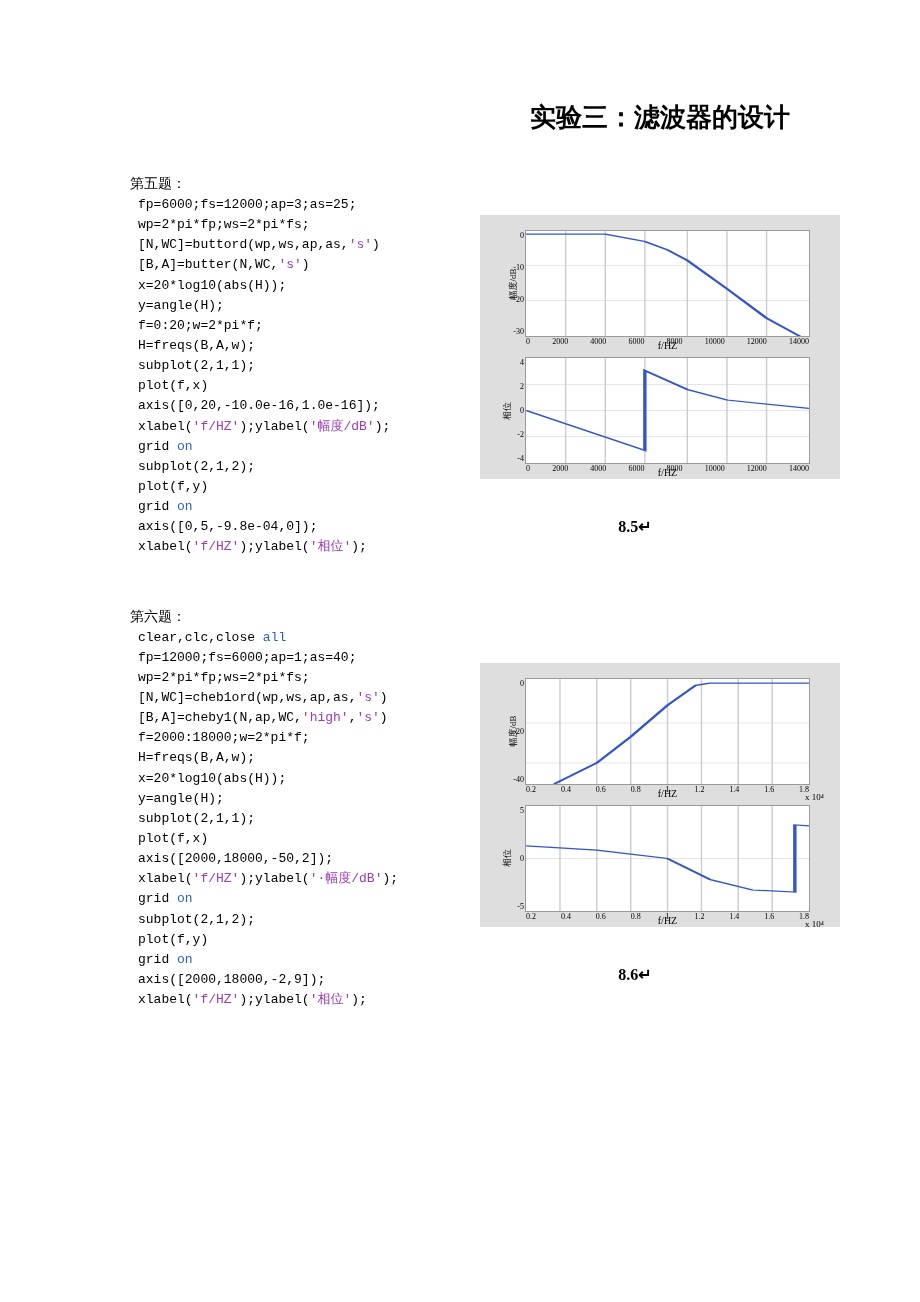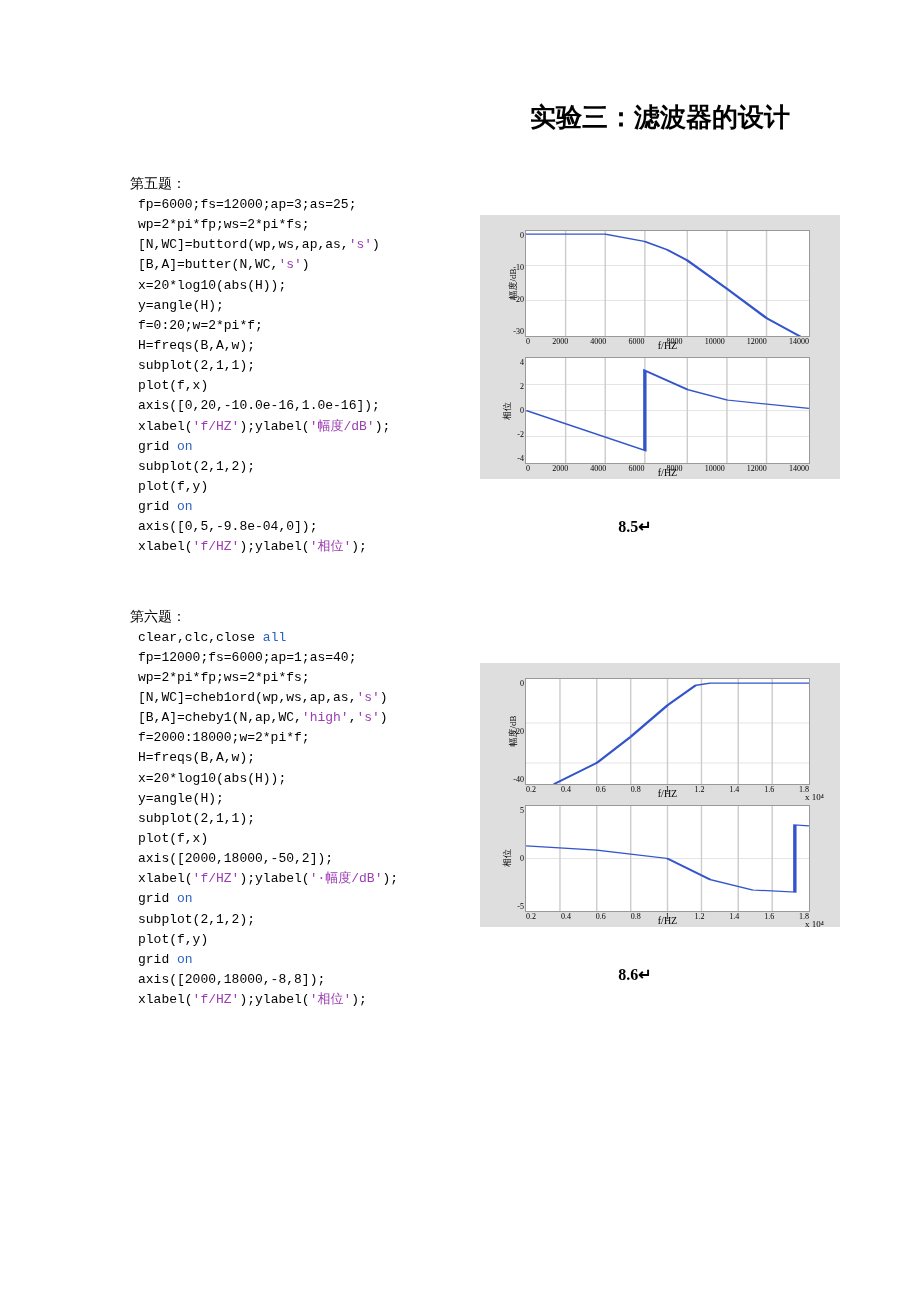--- a/index.html
+++ b/index.html
@@ -227,21 +227,21 @@
 <span>x=20*log10(abs(H));</span>
 <span>y=angle(H);</span>
 <span>subplot(2,1,1);</span>
 <span>plot(f,x)</span>
 <span>axis([2000,18000,-50,2]);</span>
 <span>xlabel(</span><span class="str">'f/HZ'</span><span>);ylabel(</span><span class="str">'·幅度/dB'</span><span>);</span>
 <span>grid </span><span class="kw">on</span>
 <span>subplot(2,1,2);</span>
 <span>plot(f,y)</span>
 <span>grid </span><span class="kw">on</span>
-<span>axis([2000,18000,-8,8]);</span>
+<span>axis([2000,18000,-2,9]);</span>
 <span>xlabel(</span><span class="str">'f/HZ'</span><span>);ylabel(</span><span class="str">'相位'</span><span>);</span></div>
 
     <div class="right-col" style="top:55px;">
       <div class="figure-block" style="position:relative;">
 
         <div class="plot">
           <div class="ylab">幅度/dB</div>
           <div class="xlab">f/HZ</div>
           <div class="xlab2">x 10⁴</div>
           <div class="ticks-y">

